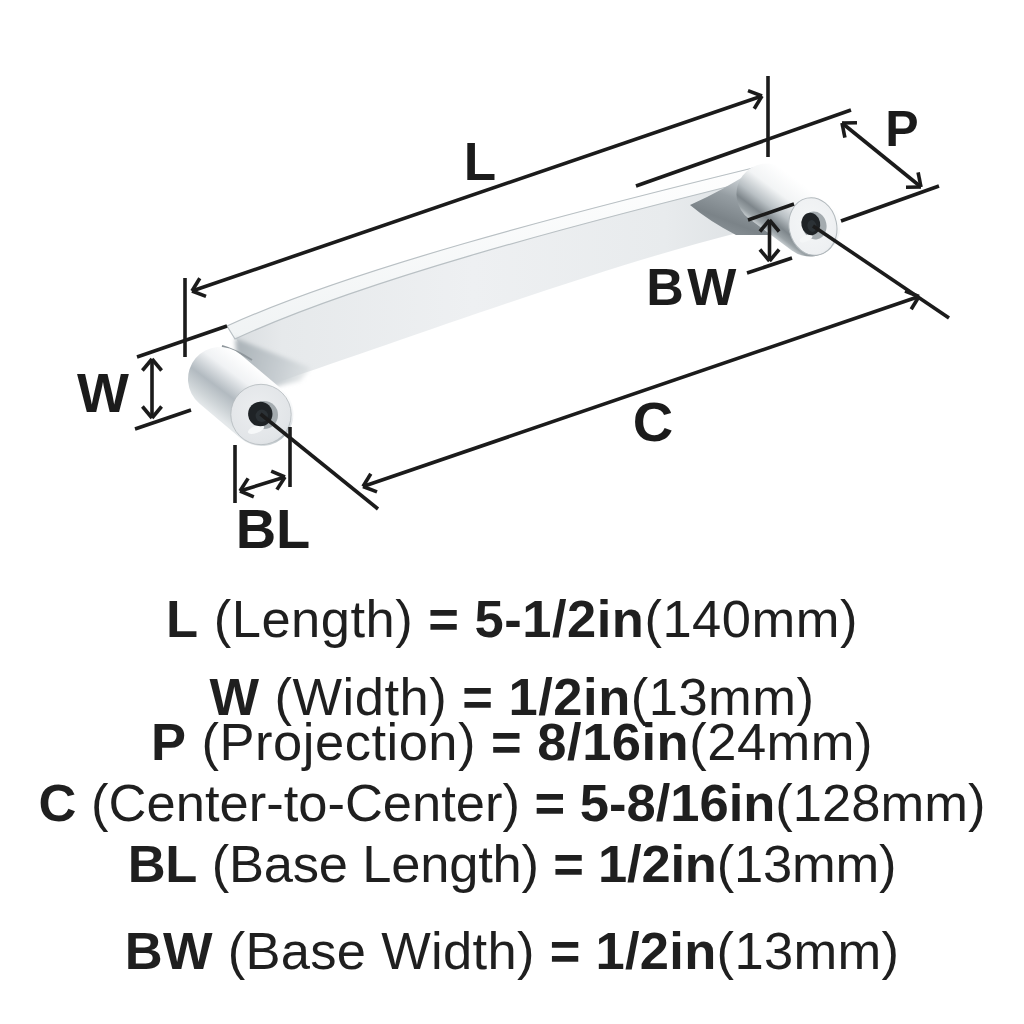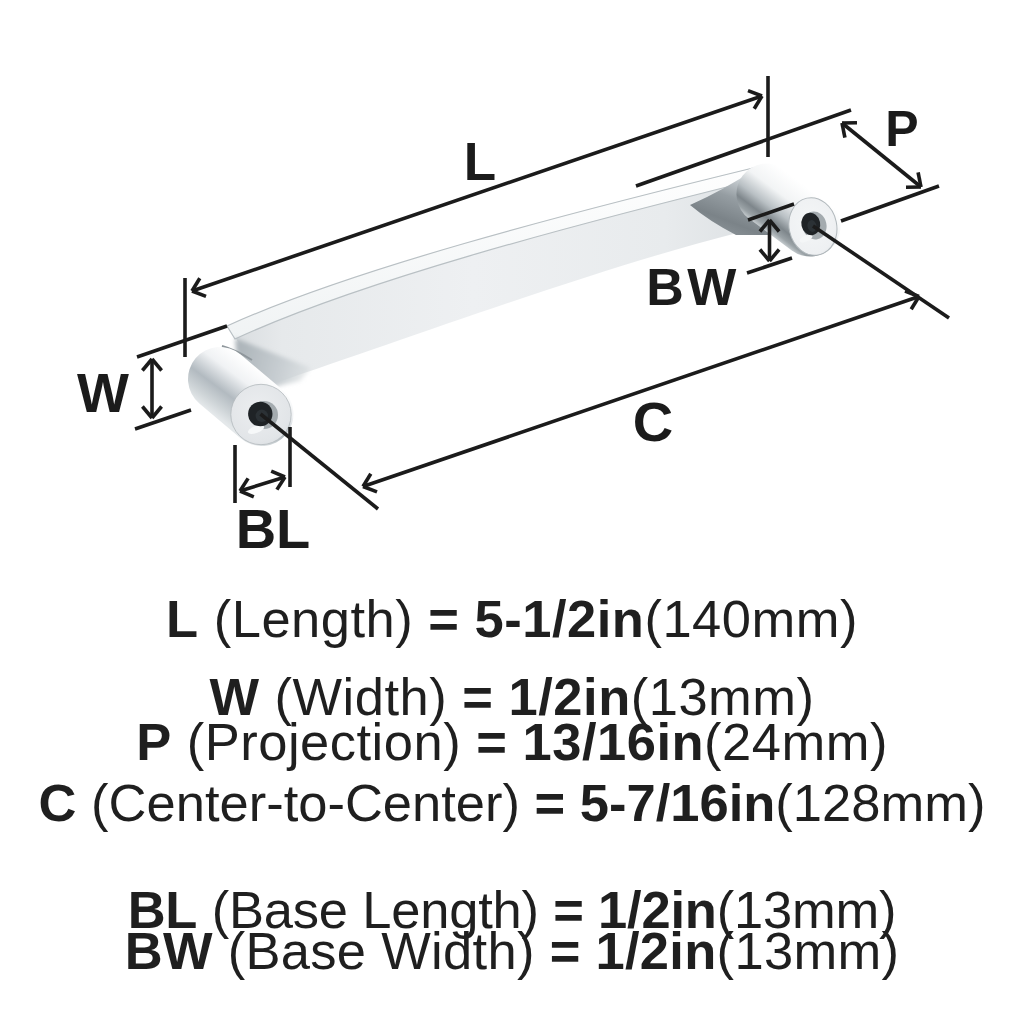--- a/index.html
+++ b/index.html
@@ -136,16 +136,16 @@
 <line x1="769.5" y1="261.0" x2="759.9" y2="249.5" stroke="#1b1b1b" stroke-width="3.6" stroke-linecap="butt"></line>
 <text x="480" y="180" font-family="Liberation Sans, sans-serif" font-weight="bold" font-size="53" fill="#1b1b1b" text-anchor="middle">L</text>
 <text x="902" y="146" font-family="Liberation Sans, sans-serif" font-weight="bold" font-size="50" fill="#1b1b1b" text-anchor="middle">P</text>
 <text x="103" y="412" font-family="Liberation Sans, sans-serif" font-weight="bold" font-size="55" fill="#1b1b1b" text-anchor="middle">W</text>
 <text x="693" y="305" font-family="Liberation Sans, sans-serif" font-weight="bold" font-size="52" fill="#1b1b1b" text-anchor="middle" letter-spacing="3.5">BW</text>
 <text x="653" y="441" font-family="Liberation Sans, sans-serif" font-weight="bold" font-size="56" fill="#1b1b1b" text-anchor="middle">C</text>
 <text x="273" y="548" font-family="Liberation Sans, sans-serif" font-weight="bold" font-size="56" fill="#1b1b1b" text-anchor="middle">BL</text>
 </svg>
 <div class="row" style="top:588px;letter-spacing:0.5px"><b>L</b> (Length) <b>= 5-1/2in</b>(140mm)</div>
 <div class="row" style="top:666px;letter-spacing:0.5px"><b>W</b> (Width) <b>= 1/2in</b>(13mm)</div>
-<div class="row" style="top:710.5px;letter-spacing:0.5px"><b>P</b> (Projection) <b>= 13/16in</b>(24mm)</div>
-<div class="row" style="top:772px;letter-spacing:0px"><b>C</b> (Center-to-Center) <b>= 5-7/16in</b>(128mm)</div>
-<div class="row" style="top:879px;letter-spacing:-0.2px"><b>BL</b> (Base Length) <b>= 1/2in</b>(13mm)</div>
+<div class="row" style="top:710.5px;letter-spacing:0.5px"><b>P</b> (Projection) <b>= 8/16in</b>(24mm)</div>
+<div class="row" style="top:772px;letter-spacing:0px"><b>C</b> (Center-to-Center) <b>= 5-8/16in</b>(128mm)</div>
+<div class="row" style="top:833px;letter-spacing:-0.2px"><b>BL</b> (Base Length) <b>= 1/2in</b>(13mm)</div>
 <div class="row" style="top:920px;letter-spacing:0.3px"><b>BW</b> (Base Width) <b>= 1/2in</b>(13mm)</div>
 
 </body></html>

